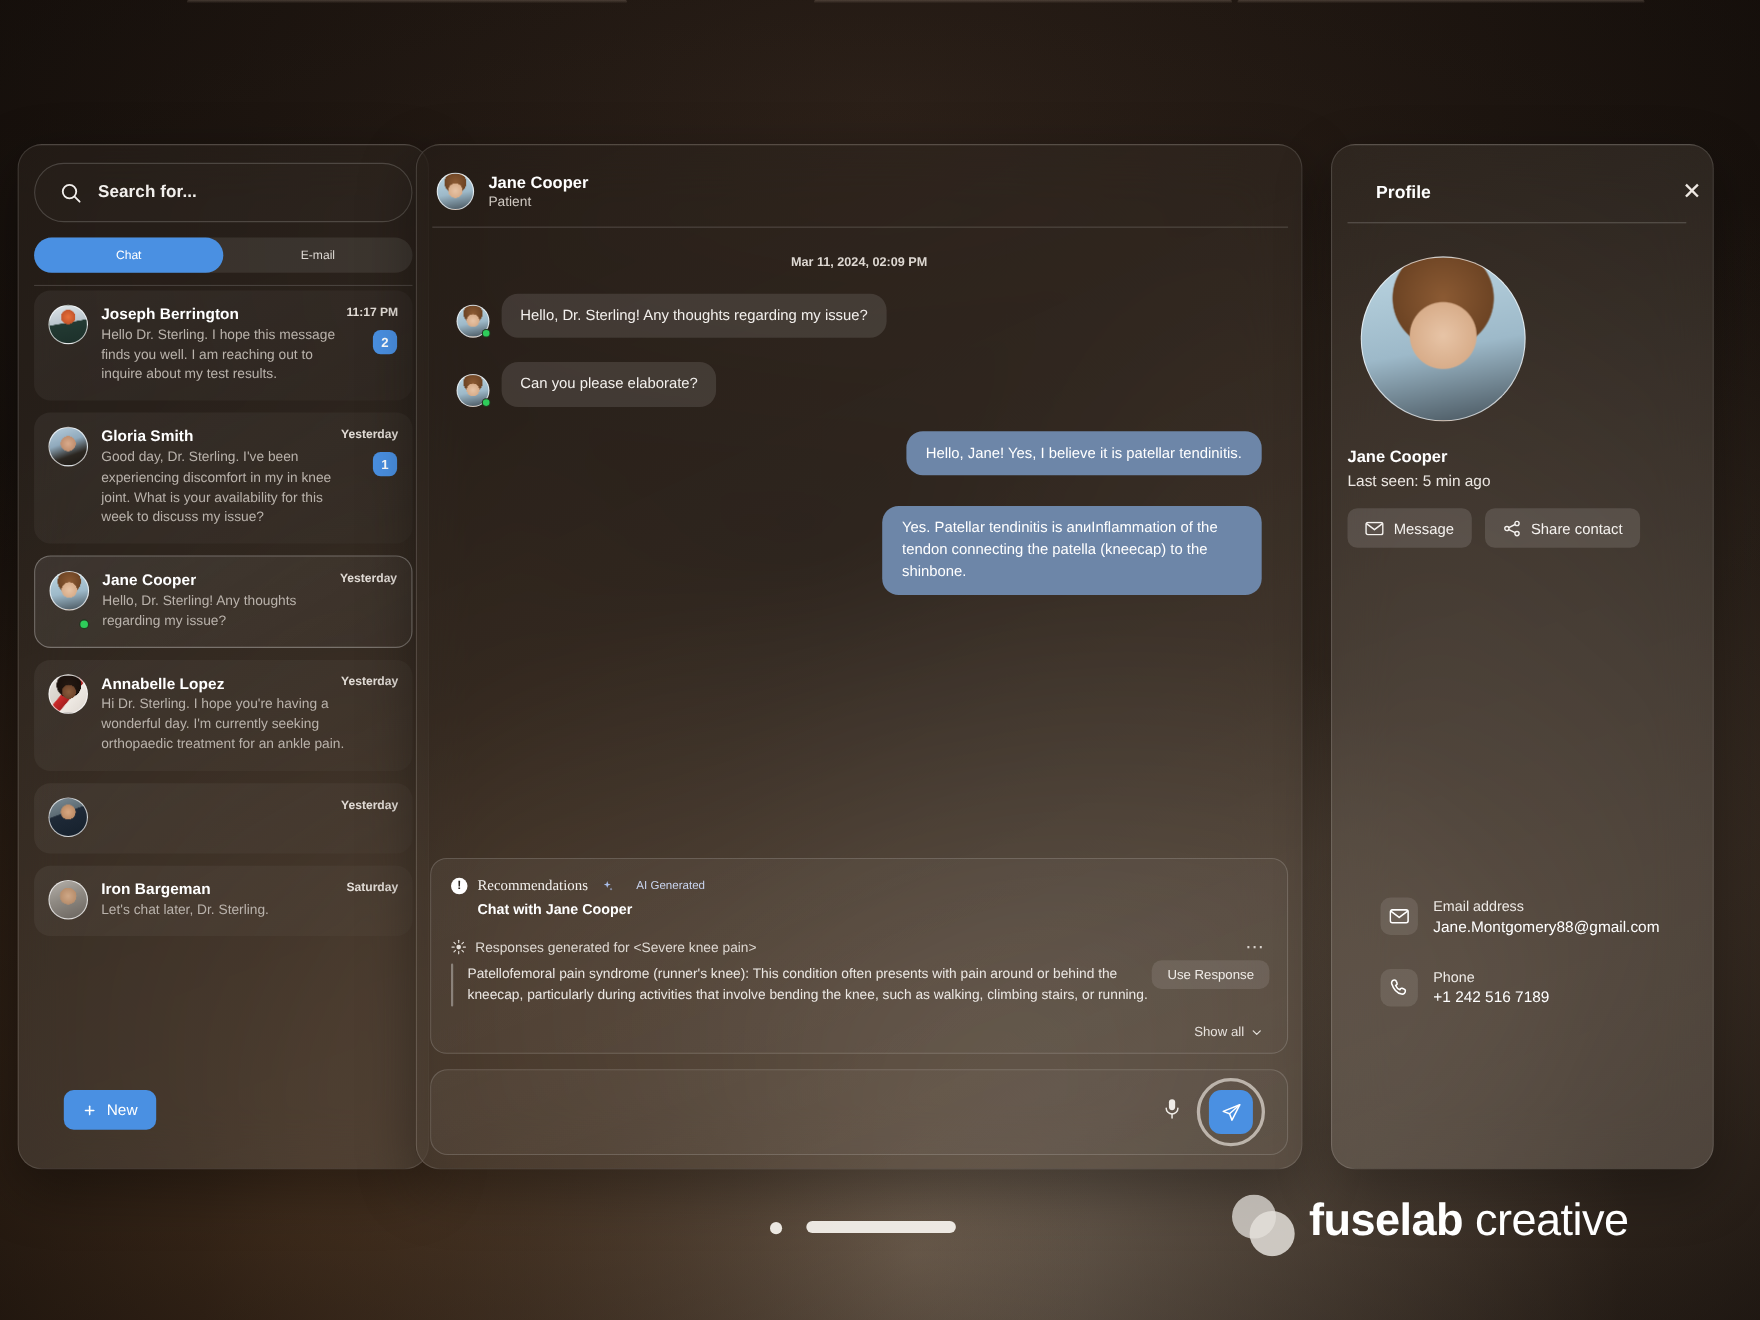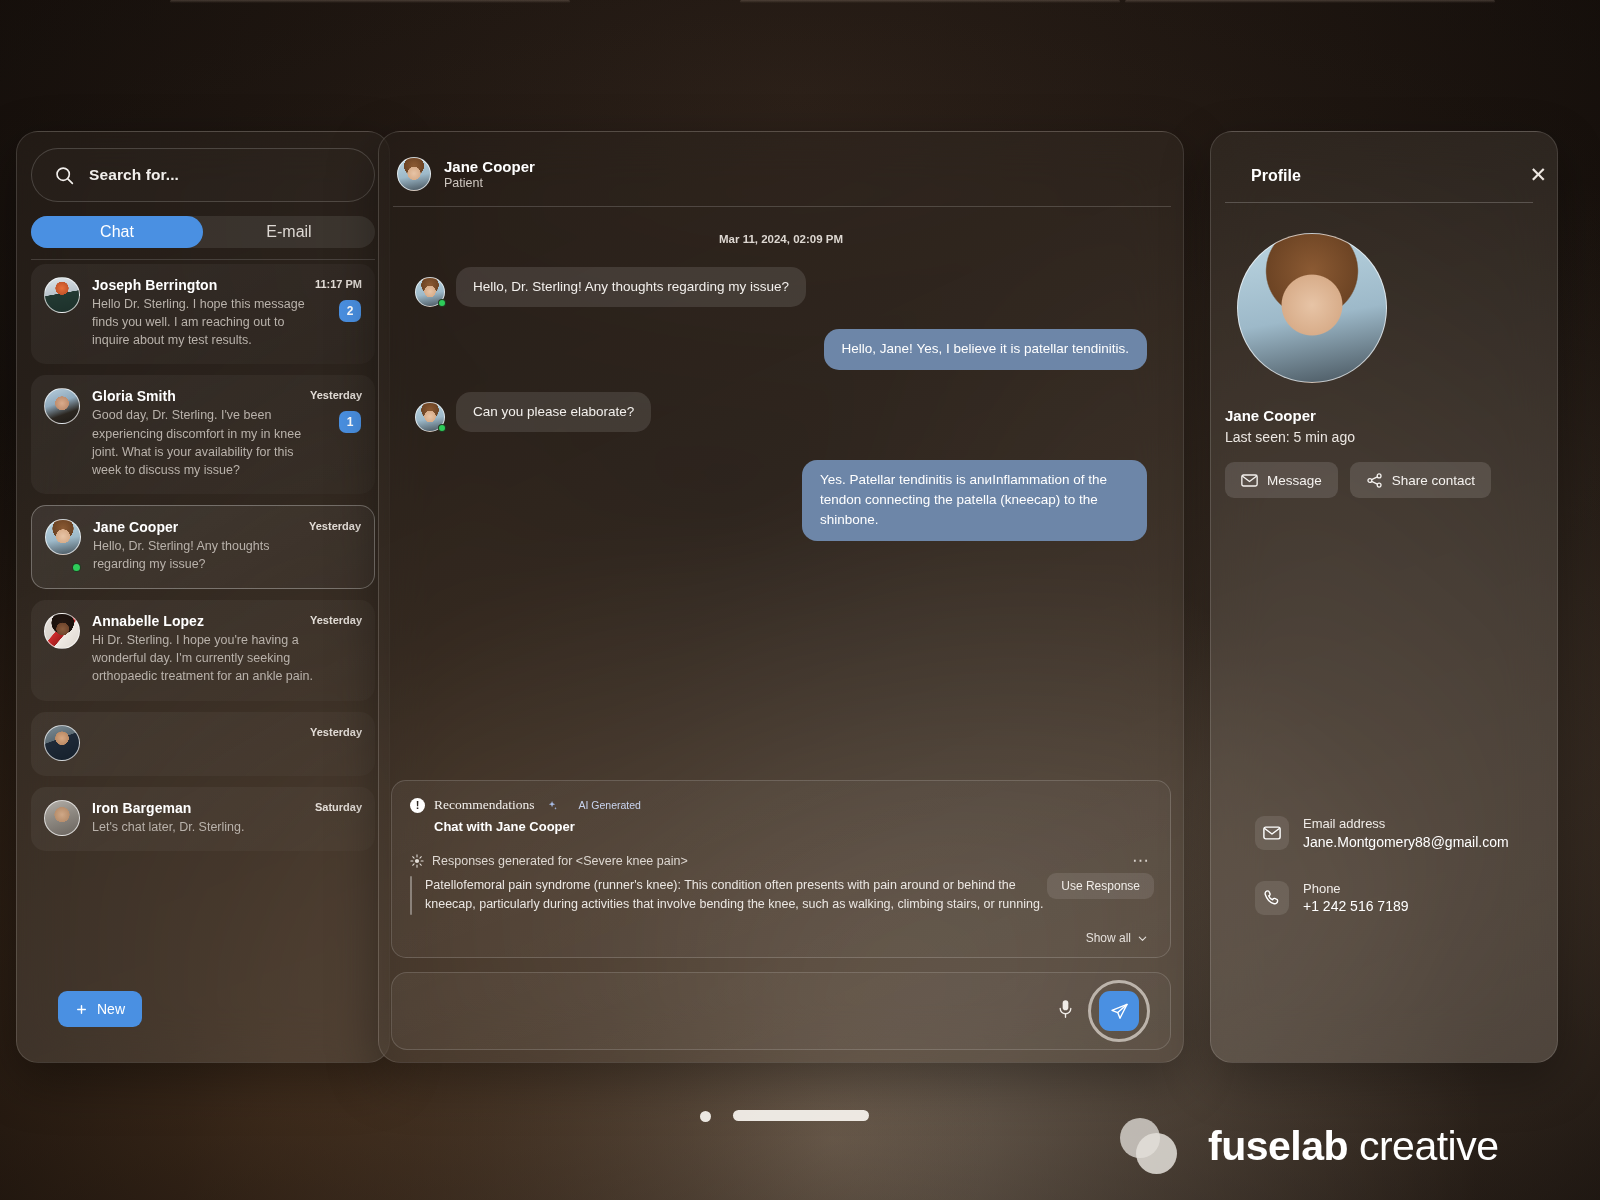--- a/index.html
+++ b/index.html
@@ -56,21 +56,21 @@
     background:rgba(255,255,255,0.015);
   }
   .search-text { font-size:15.5px; font-weight:700; color:#f2efec; letter-spacing:0.1px; }
 
   .seg {
     margin:14px 14px 0 14px; height:32px; display:flex;
     background:rgba(255,255,255,0.085); border-radius:16px; padding:0;
   }
   .seg-btn {
     flex:1; display:flex; align-items:center; justify-content:center;
-    font-size:16px; color:#ded9d4; border-radius:16px; cursor:pointer;text-align:right;
+    font-size:11px; color:#ded9d4; border-radius:16px; cursor:pointer;text-align:right;
   }
   .seg-btn.active { background:#4a90e2; color:#fff; font-weight:500; }
 
   .seg-rule { margin:11px 14px 0 14px; height:1px; background:rgba(255,255,255,0.15); }
 
   .chatlist { position:absolute; left:0; right:0; top:124px; bottom:90px; padding:8px 14px 0 14px; }
 
   .chat-item {
     display:flex; gap:12px; padding:13px 13px 15px 13px; margin-bottom:11px;
     border-radius:15px;
@@ -234,21 +234,21 @@
   
   .pg-dot {
     position:absolute; left:700px; top:1111px;
     width:11px; height:11px; border-radius:50%; background:rgba(248,245,240,0.92);
   }
   .pg-pill {
     position:absolute; left:733px; top:1110px;
     width:136px; height:11px; border-radius:6px; background:rgba(248,245,240,0.92);
   }
 
-  .brand { position:absolute; left:1120px; top:1118px; display:flex; align-items:center; gap:32px; }
+  .brand { position:absolute; left:1120px; top:1086px; display:flex; align-items:flex-start; gap:14px; }
   .brand-mark { position:relative; width:56px; height:56px; }
   .bm-c1 { position:absolute; left:0; top:0; width:40px; height:40px; border-radius:50%; background:rgba(245,242,238,0.68); }
   .bm-c2 { position:absolute; left:16px; top:15px; width:41px; height:41px; border-radius:50%; background:rgba(228,224,218,0.85); }
   .brand-txt { font-size:41px; color:#ffffff; letter-spacing:-0.5px; white-space:nowrap; }
   .brand-txt b { font-weight:700; }
   .brand-txt span { font-weight:400; }
 
   
   .pic-joseph { background:radial-gradient(circle at 50% 30%, #e8703a 0%, #c4552a 22%, transparent 23%), linear-gradient(170deg,#dfe6ea 0%,#b9c4cc 45%,#233a33 46%,#1c302a 100%); }
   .pic-gloria { background:radial-gradient(circle at 50% 42%, #d9ab8c 0%, #c08e6e 26%, transparent 27%), linear-gradient(160deg,#b9cfdd 0%,#8fa9bc 40%,#2b2620 70%,#1e1a16 100%); }
@@ -371,30 +371,30 @@
     <div class="msg-date">Mar 11, 2024, 02:09 PM</div>
 
     <div class="row in">
       <div class="mrow-av av">
         <div class="av-img pic-jane"></div>
           <div class="av-dot"></div>
       </div>
       <div class="bubble-in">Hello, Dr. Sterling!  Any thoughts regarding my issue?</div>
     </div>
 
-    <div class="row out">
-      <div class="bubble-out">Hello, Jane! Yes, I believe it is patellar tendinitis.</div>
-    </div>
-
     <div class="row in">
       <div class="mrow-av av">
         <div class="av-img pic-jane"></div>
           <div class="av-dot"></div>
       </div>
       <div class="bubble-in">Can you please elaborate?</div>
+    </div>
+
+    <div class="row out">
+      <div class="bubble-out">Hello, Jane! Yes, I believe it is patellar tendinitis.</div>
     </div>
 
     <div class="row out gap2">
       <div class="bubble-out">Yes.  Patellar tendinitis is anиInflammation of the tendon connecting the patella (kneecap) to the shinbone.</div>
     </div>
   </div>
 
   <div class="recs">
     <div class="rec-h">
       <span class="alert-ic">!</span>

